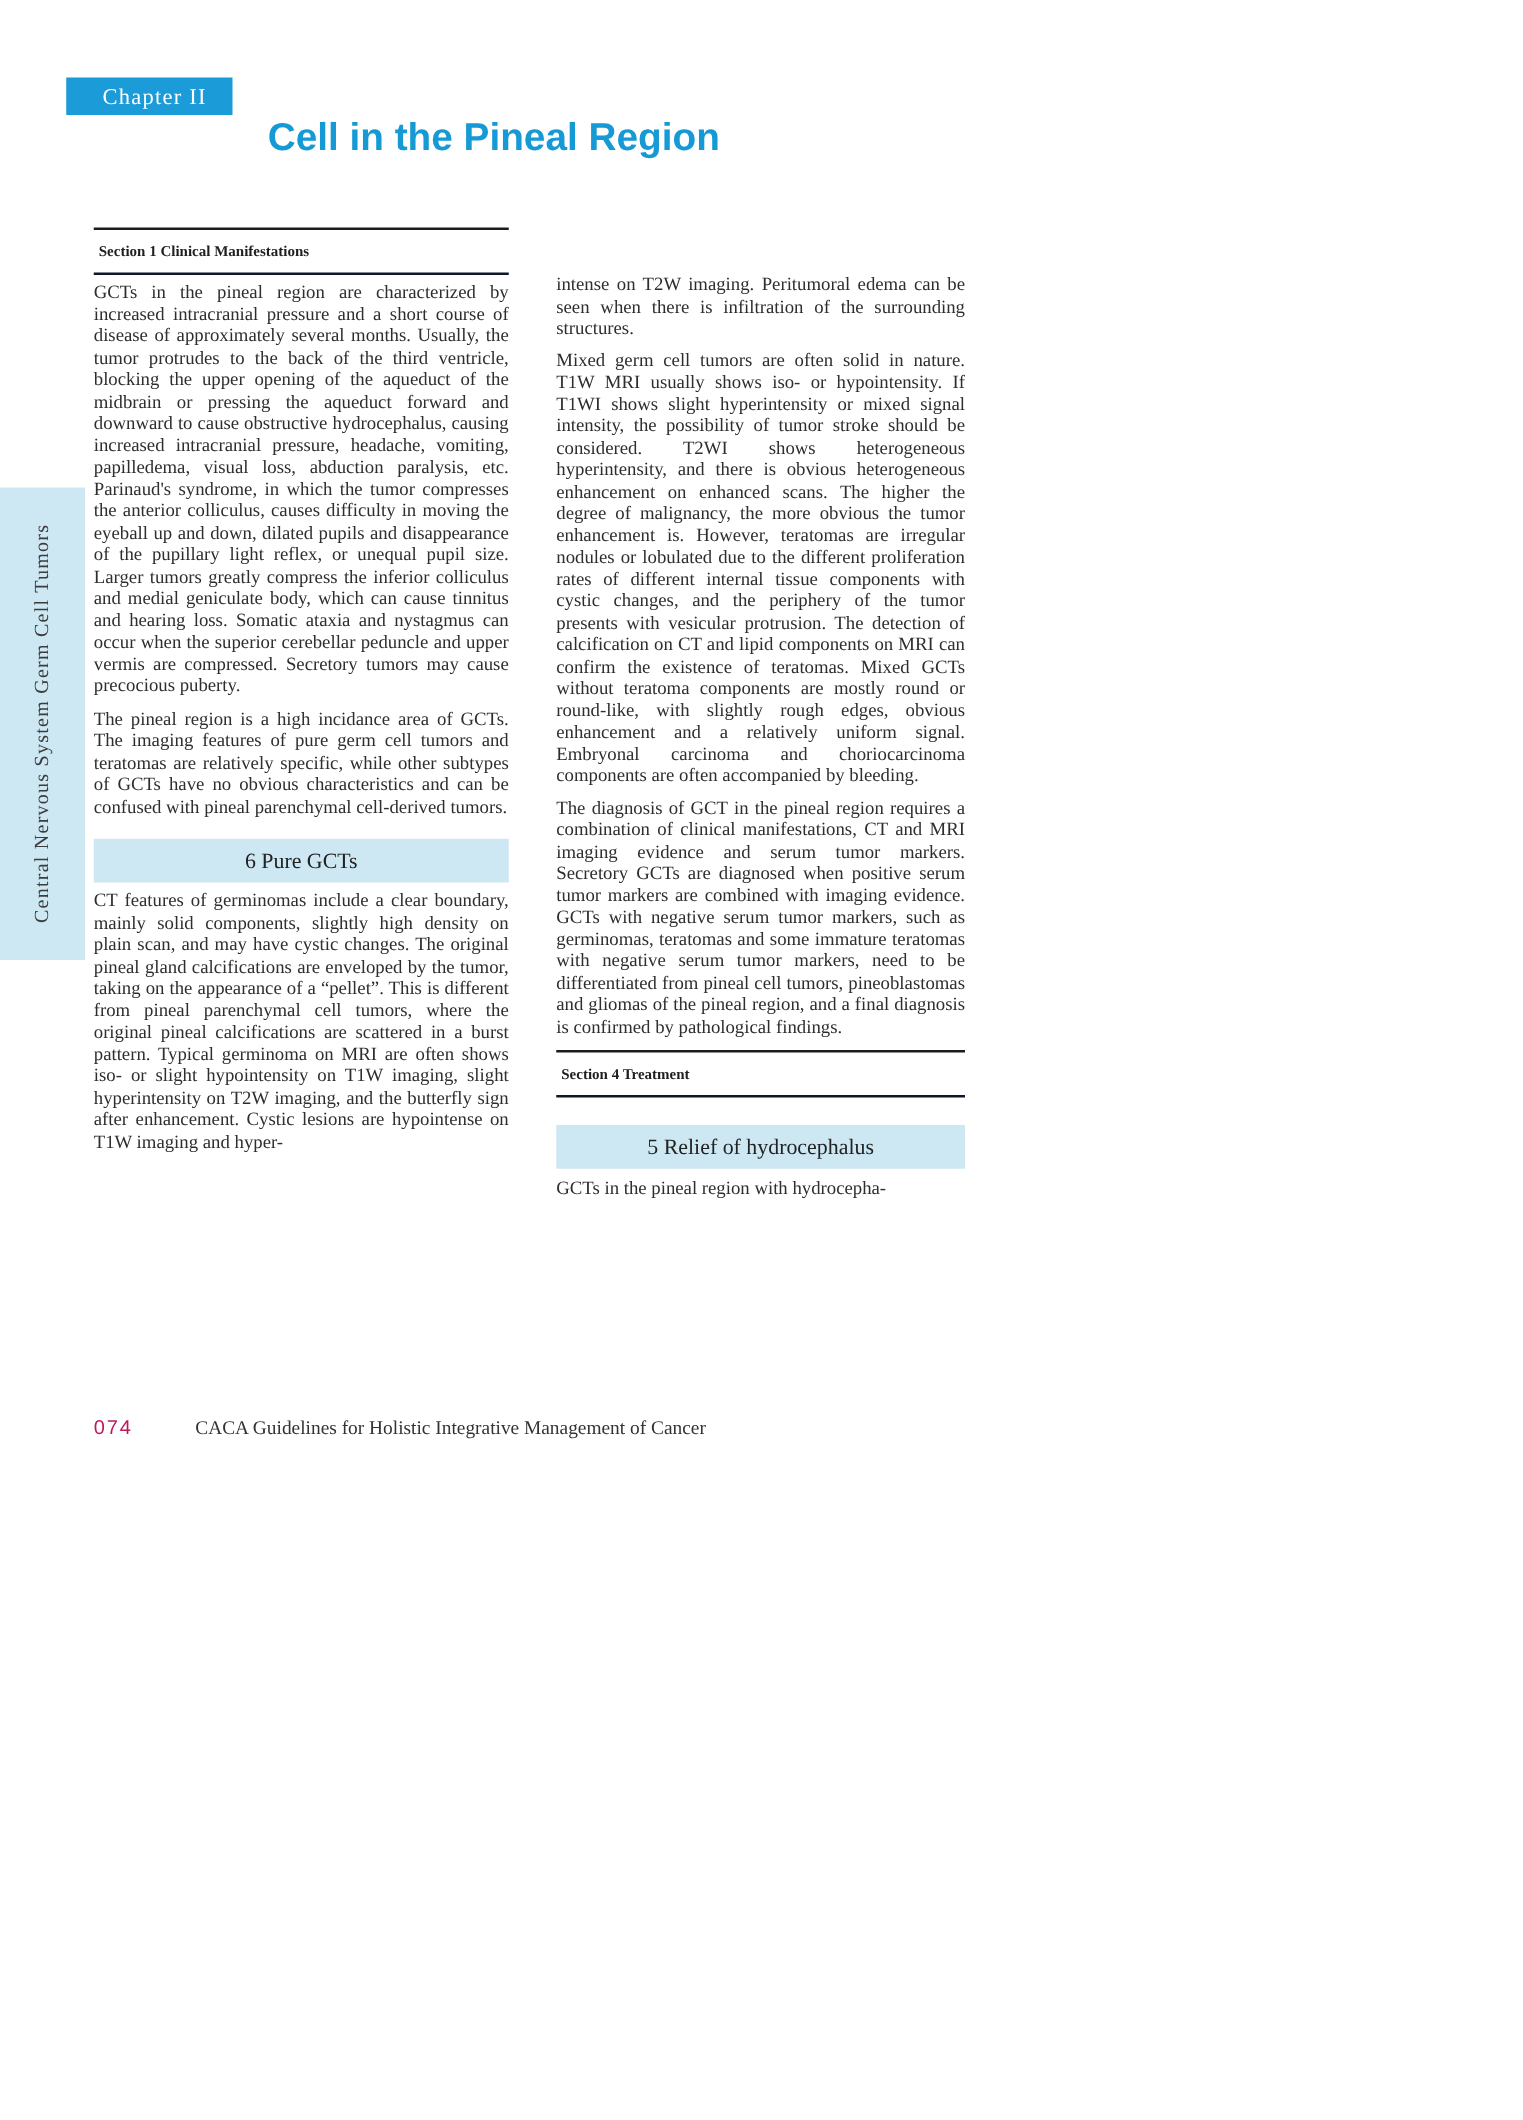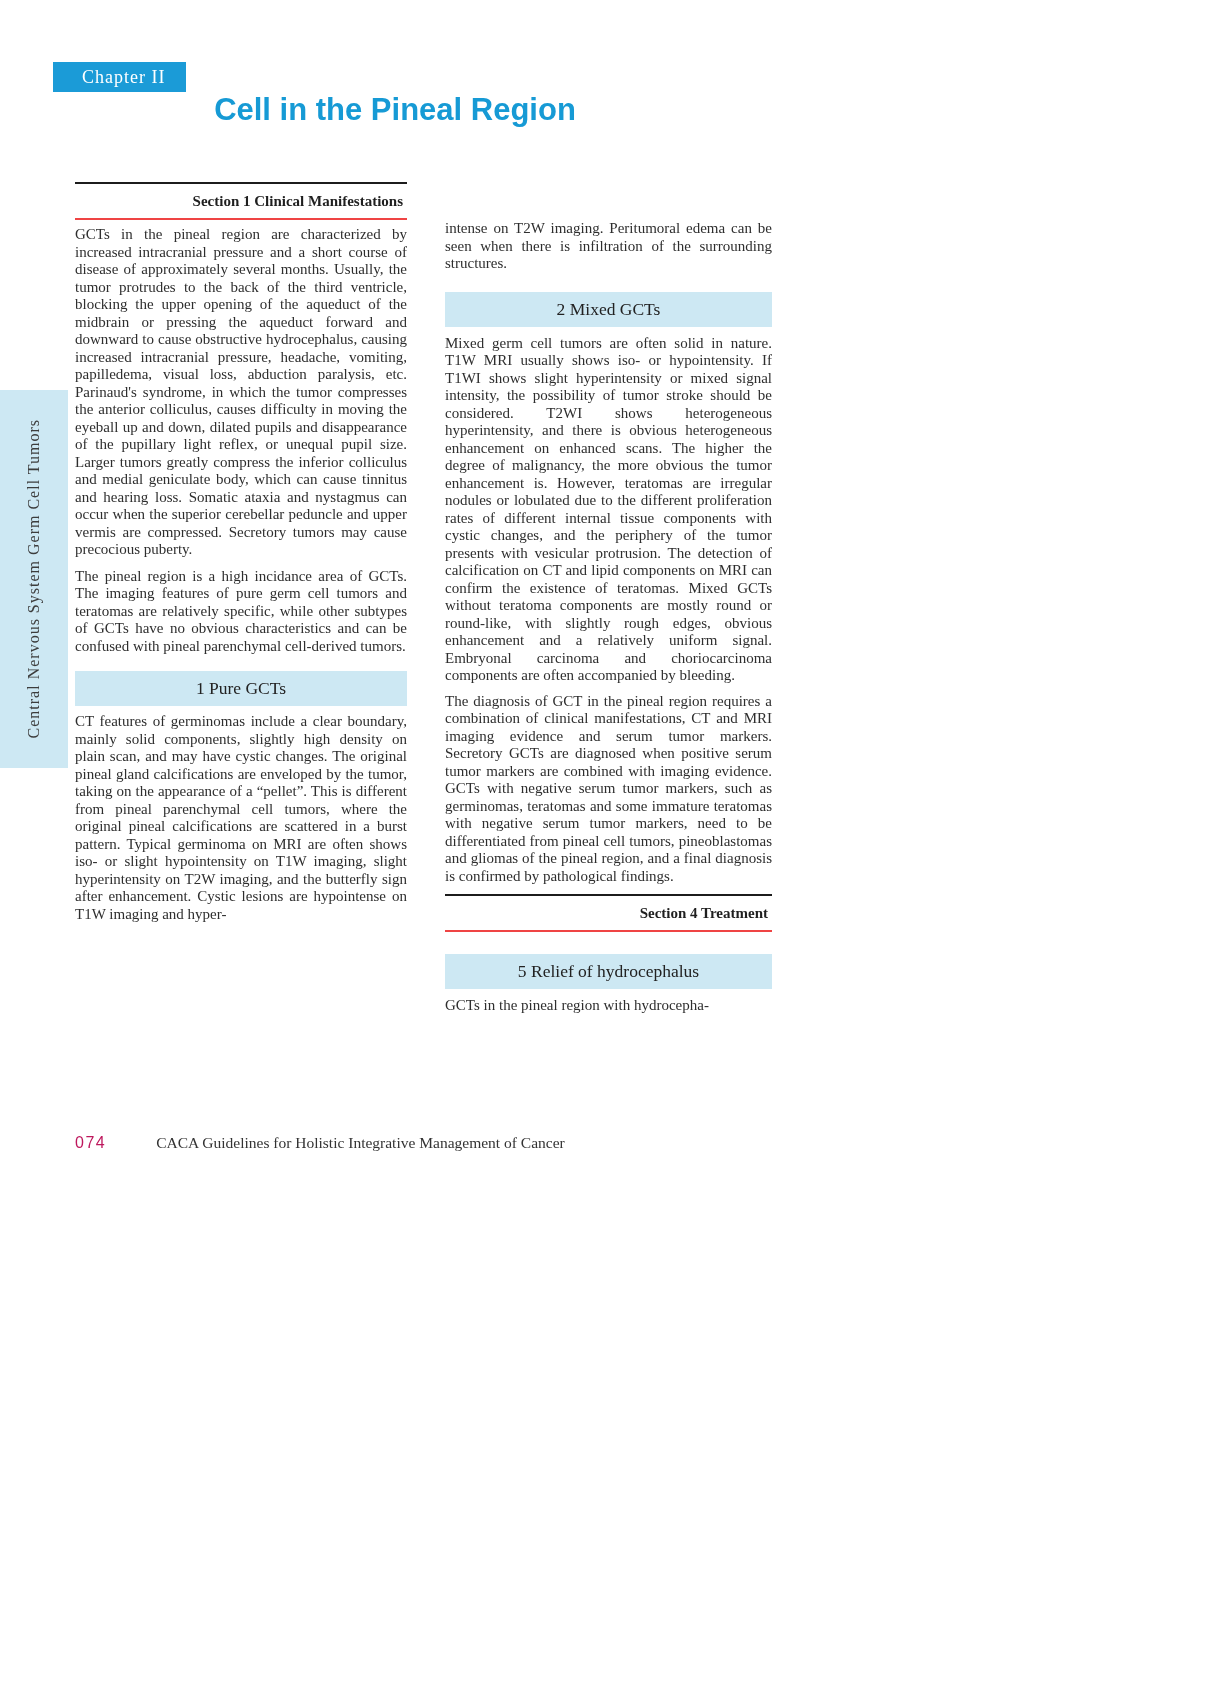--- a/index.html
+++ b/index.html
@@ -36,22 +36,22 @@
     font-weight:bold;font-size:31px;color:#169ad5;letter-spacing:0px;
   }
   
   .columns{
     position:absolute;left:75px;top:172px;width:697px;
     display:flex;gap:38px;
   }
   .col-left{width:332px;}
   .col-right{width:327px;margin-top:48px;}
   .section-header{
-    border-top:2px solid #1c1c1c;border-bottom:2px solid #ef4444;
-    text-align:right;font-weight:bold;font-size:15px;color:#1f1f1f;
+    border-top:2px solid #1c1c1c;border-bottom:2px solid #0f172a;
+    text-align:left;font-weight:bold;font-size:12px;color:#1f1f1f;
     padding:7px 4px;line-height:20px;
   }
   .banner{
     background:#cde8f3;text-align:center;
     font-size:17.5px;color:#222222;
     height:35px;line-height:35px;
   }
   .body-text{
     margin:0;text-align:justify;
     font-size:15px;line-height:17.5px;color:#2e2e2e;
@@ -89,28 +89,27 @@
   <h1 class="doc-title">Cell in the Pineal Region</h1>
 
   <div class="columns">
 
     <div class="col col-left">
       <div class="section-header mt10">Section 1 Clinical Manifestations</div>
       <p class="body-text mt6">GCTs in the pineal region are characterized by increased intracranial pressure and a short course of disease of approximately several months. Usually, the tumor protrudes to the back of the third ventricle, blocking the upper opening of the aqueduct of the midbrain or pressing the aqueduct forward and downward to cause obstructive hydrocephalus, causing increased intracranial pressure, headache, vomiting, papilledema, visual loss, abduction paralysis, etc. Parinaud's syndrome, in which the tumor compresses the anterior colliculus, causes difficulty in moving the eyeball up and down, dilated pupils and disappearance of the pupillary light reflex, or unequal pupil size. Larger tumors greatly compress the inferior colliculus and medial geniculate body, which can cause tinnitus and hearing loss. Somatic ataxia and nystagmus can occur when the superior cerebellar peduncle and upper vermis are compressed. Secretory tumors may cause precocious puberty.</p>
 
       <p class="body-text mt9">The pineal region is a high incidance area of GCTs. The imaging features of pure germ cell tumors and teratomas are relatively specific, while other subtypes of GCTs have no obvious characteristics and can be confused with pineal parenchymal cell-derived tumors.</p>
 
-      <div class="banner mt16">1 Pure GCTs</div>
+      <div class="banner mt16">6 Pure GCTs</div>
       <p class="body-text mt7">CT features of germinomas include a clear boundary, mainly solid components, slightly high density on plain scan, and may have cystic changes. The original pineal gland calcifications are enveloped by the tumor, taking on the appearance of a “pellet”. This is different from pineal parenchymal cell tumors, where the original pineal calcifications are scattered in a burst pattern. Typical germinoma on MRI are often shows iso- or slight hypointensity on T1W imaging, slight hyperintensity on T2W imaging, and the butterfly sign after enhancement. Cystic lesions are hypointense on T1W imaging and hyper-</p>
     </div>
 
     <div class="col col-right">
       <p class="body-text">intense on T2W imaging. Peritumoral edema can be seen when there is infiltration of the surrounding structures.</p>
 
-      <div class="banner mt19">2 Mixed GCTs</div>
       <p class="body-text mt8">Mixed germ cell tumors are often solid in nature. T1W MRI usually shows iso- or hypointensity. If T1WI shows slight hyperintensity or mixed signal intensity, the possibility of tumor stroke should be considered. T2WI shows heterogeneous hyperintensity, and there is obvious heterogeneous enhancement on enhanced scans. The higher the degree of malignancy, the more obvious the tumor enhancement is. However, teratomas are irregular nodules or lobulated due to the different proliferation rates of different internal tissue components with cystic changes, and the periphery of the tumor presents with vesicular protrusion. The detection of calcification on CT and lipid components on MRI can confirm the existence of teratomas. Mixed GCTs without teratoma components are mostly round or round-like, with slightly rough edges, obvious enhancement and a relatively uniform signal. Embryonal carcinoma and choriocarcinoma components are often accompanied by bleeding.</p>
 
       <p class="body-text mt8">The diagnosis of GCT in the pineal region requires a combination of clinical manifestations, CT and MRI imaging evidence and serum tumor markers. Secretory GCTs are diagnosed when positive serum tumor markers are combined with imaging evidence. GCTs with negative serum tumor markers, such as germinomas, teratomas and some immature teratomas with negative serum tumor markers, need to be differentiated from pineal cell tumors, pineoblastomas and gliomas of the pineal region, and a final diagnosis is confirmed by pathological findings.</p>
 
       <div class="section-header mt9">Section 4 Treatment</div>
 
       <div class="banner mt22">5 Relief of hydrocephalus</div>
       <p class="body-text no-justify mt8">GCTs in the pineal region with hydrocepha-</p>
     </div>
 

